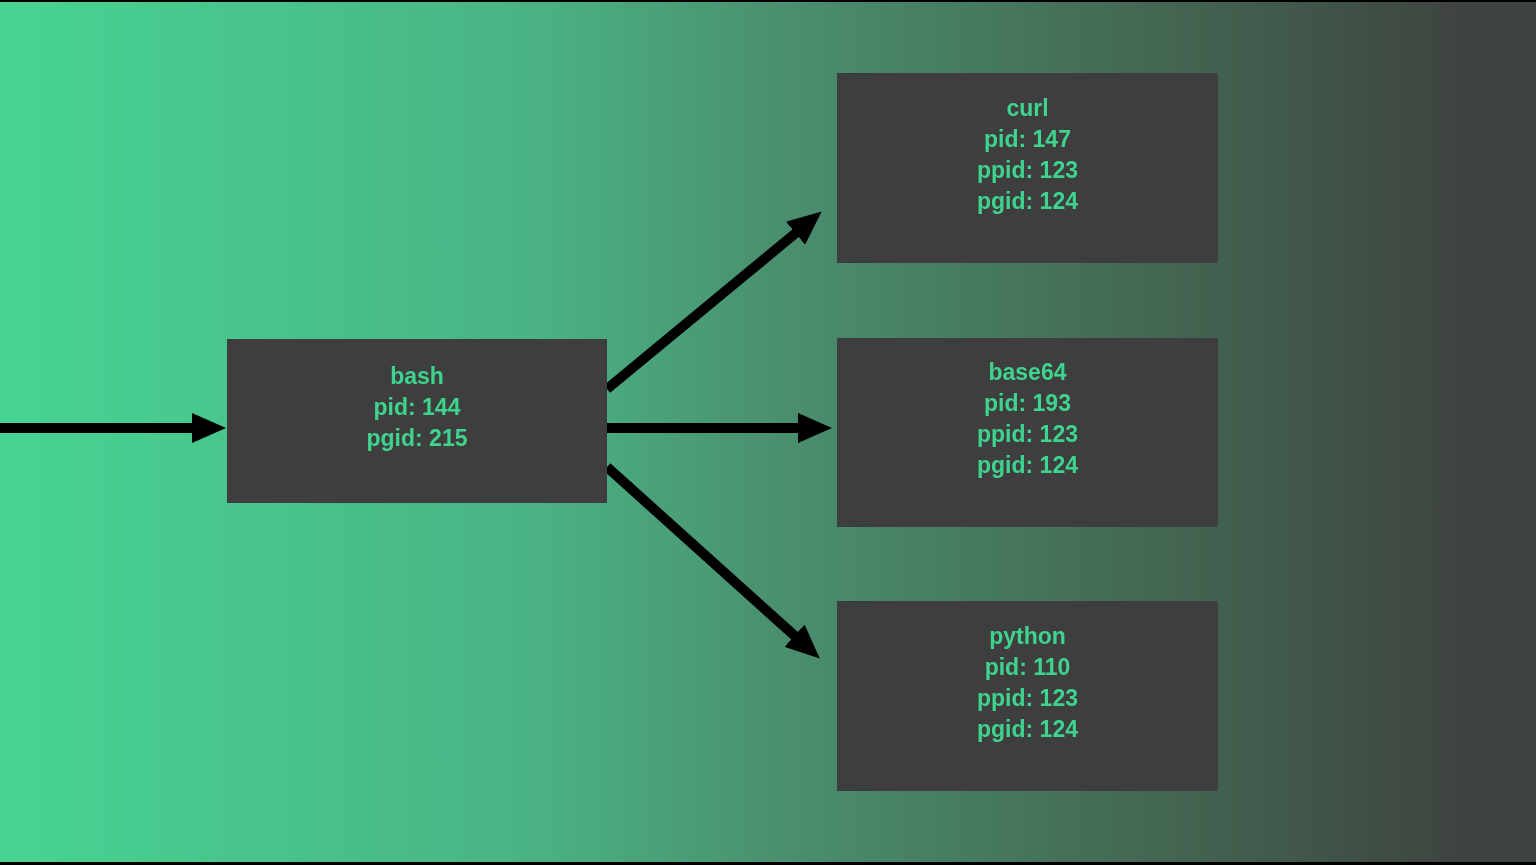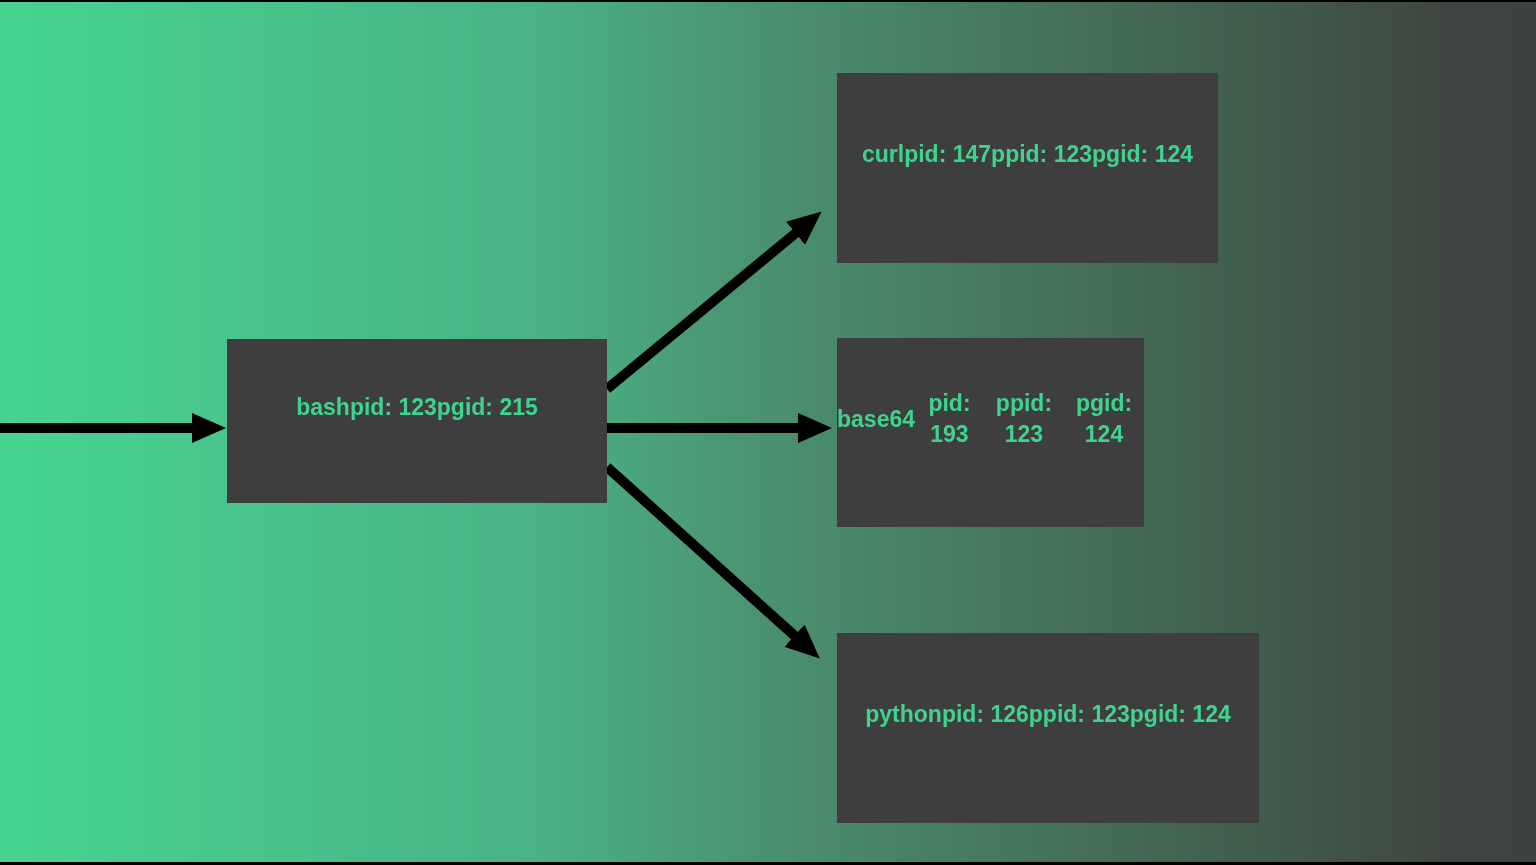--- a/index.html
+++ b/index.html
@@ -39,32 +39,33 @@
     inset: 0;
     width: 1536px;
     height: 865px;
   }
   .arrows-layer line { stroke: var(--arrow); stroke-width: 10; }
   .node {
     position: absolute;
     background: var(--node-background);
     color: var(--node-text);
     display: flex;
+    flex-direction: column;
     align-items: center;
     justify-content: center;
     text-align: center;
     font-weight: 700;
     font-size: 23px;
     line-height: 31px;
     padding-bottom: 27px;
   }
   .node-bash   { left: 227px; top: 339px; width: 380px; height: 164px; }
   .node-curl   { left: 837px; top: 73px;  width: 381px; height: 190px; }
-  .node-base64 { left: 837px; top: 338px; width: 307px; height: 189px; }
-  .node-python { left: 837px; top: 601px; width: 422px; height: 190px; margin-top: 32px; }
+  .node-base64 { left: 837px; top: 338px; width: 381px; height: 189px; }
+  .node-python { left: 837px; top: 601px; width: 381px; height: 190px; }
 </style>
 </head>
 <body>
 
 <div class="canvas">
 
   <div class="edge-bar top"></div>
   <div class="edge-bar bottom"></div>
 
   <svg class="arrows-layer" viewBox="0 0 1536 865" xmlns="http://www.w3.org/2000/svg">
@@ -74,38 +75,38 @@
       </marker>
     </defs>
     <line x1="0" y1="428" x2="194" y2="428" marker-end="url(#arrowhead)"></line>
     <line x1="607" y1="389" x2="797" y2="232" marker-end="url(#arrowhead)"></line>
     <line x1="607" y1="428" x2="800" y2="428" marker-end="url(#arrowhead)"></line>
     <line x1="607" y1="467" x2="796" y2="637" marker-end="url(#arrowhead)"></line>
   </svg>
 
   <div class="node node-bash">
     <div>bash</div>
-    <div>pid: 123</div>
+    <div>pid: 144</div>
     <div>pgid: 215</div>
   </div>
 
   <div class="node node-curl">
     <div>curl</div>
     <div>pid: 147</div>
     <div>ppid: 123</div>
     <div>pgid: 124</div>
   </div>
 
   <div class="node node-base64">
     <div>base64</div>
     <div>pid: 193</div>
     <div>ppid: 123</div>
     <div>pgid: 124</div>
   </div>
 
   <div class="node node-python">
     <div>python</div>
-    <div>pid: 126</div>
+    <div>pid: 110</div>
     <div>ppid: 123</div>
     <div>pgid: 124</div>
   </div>
 
 </div>
 
 </body></html>

